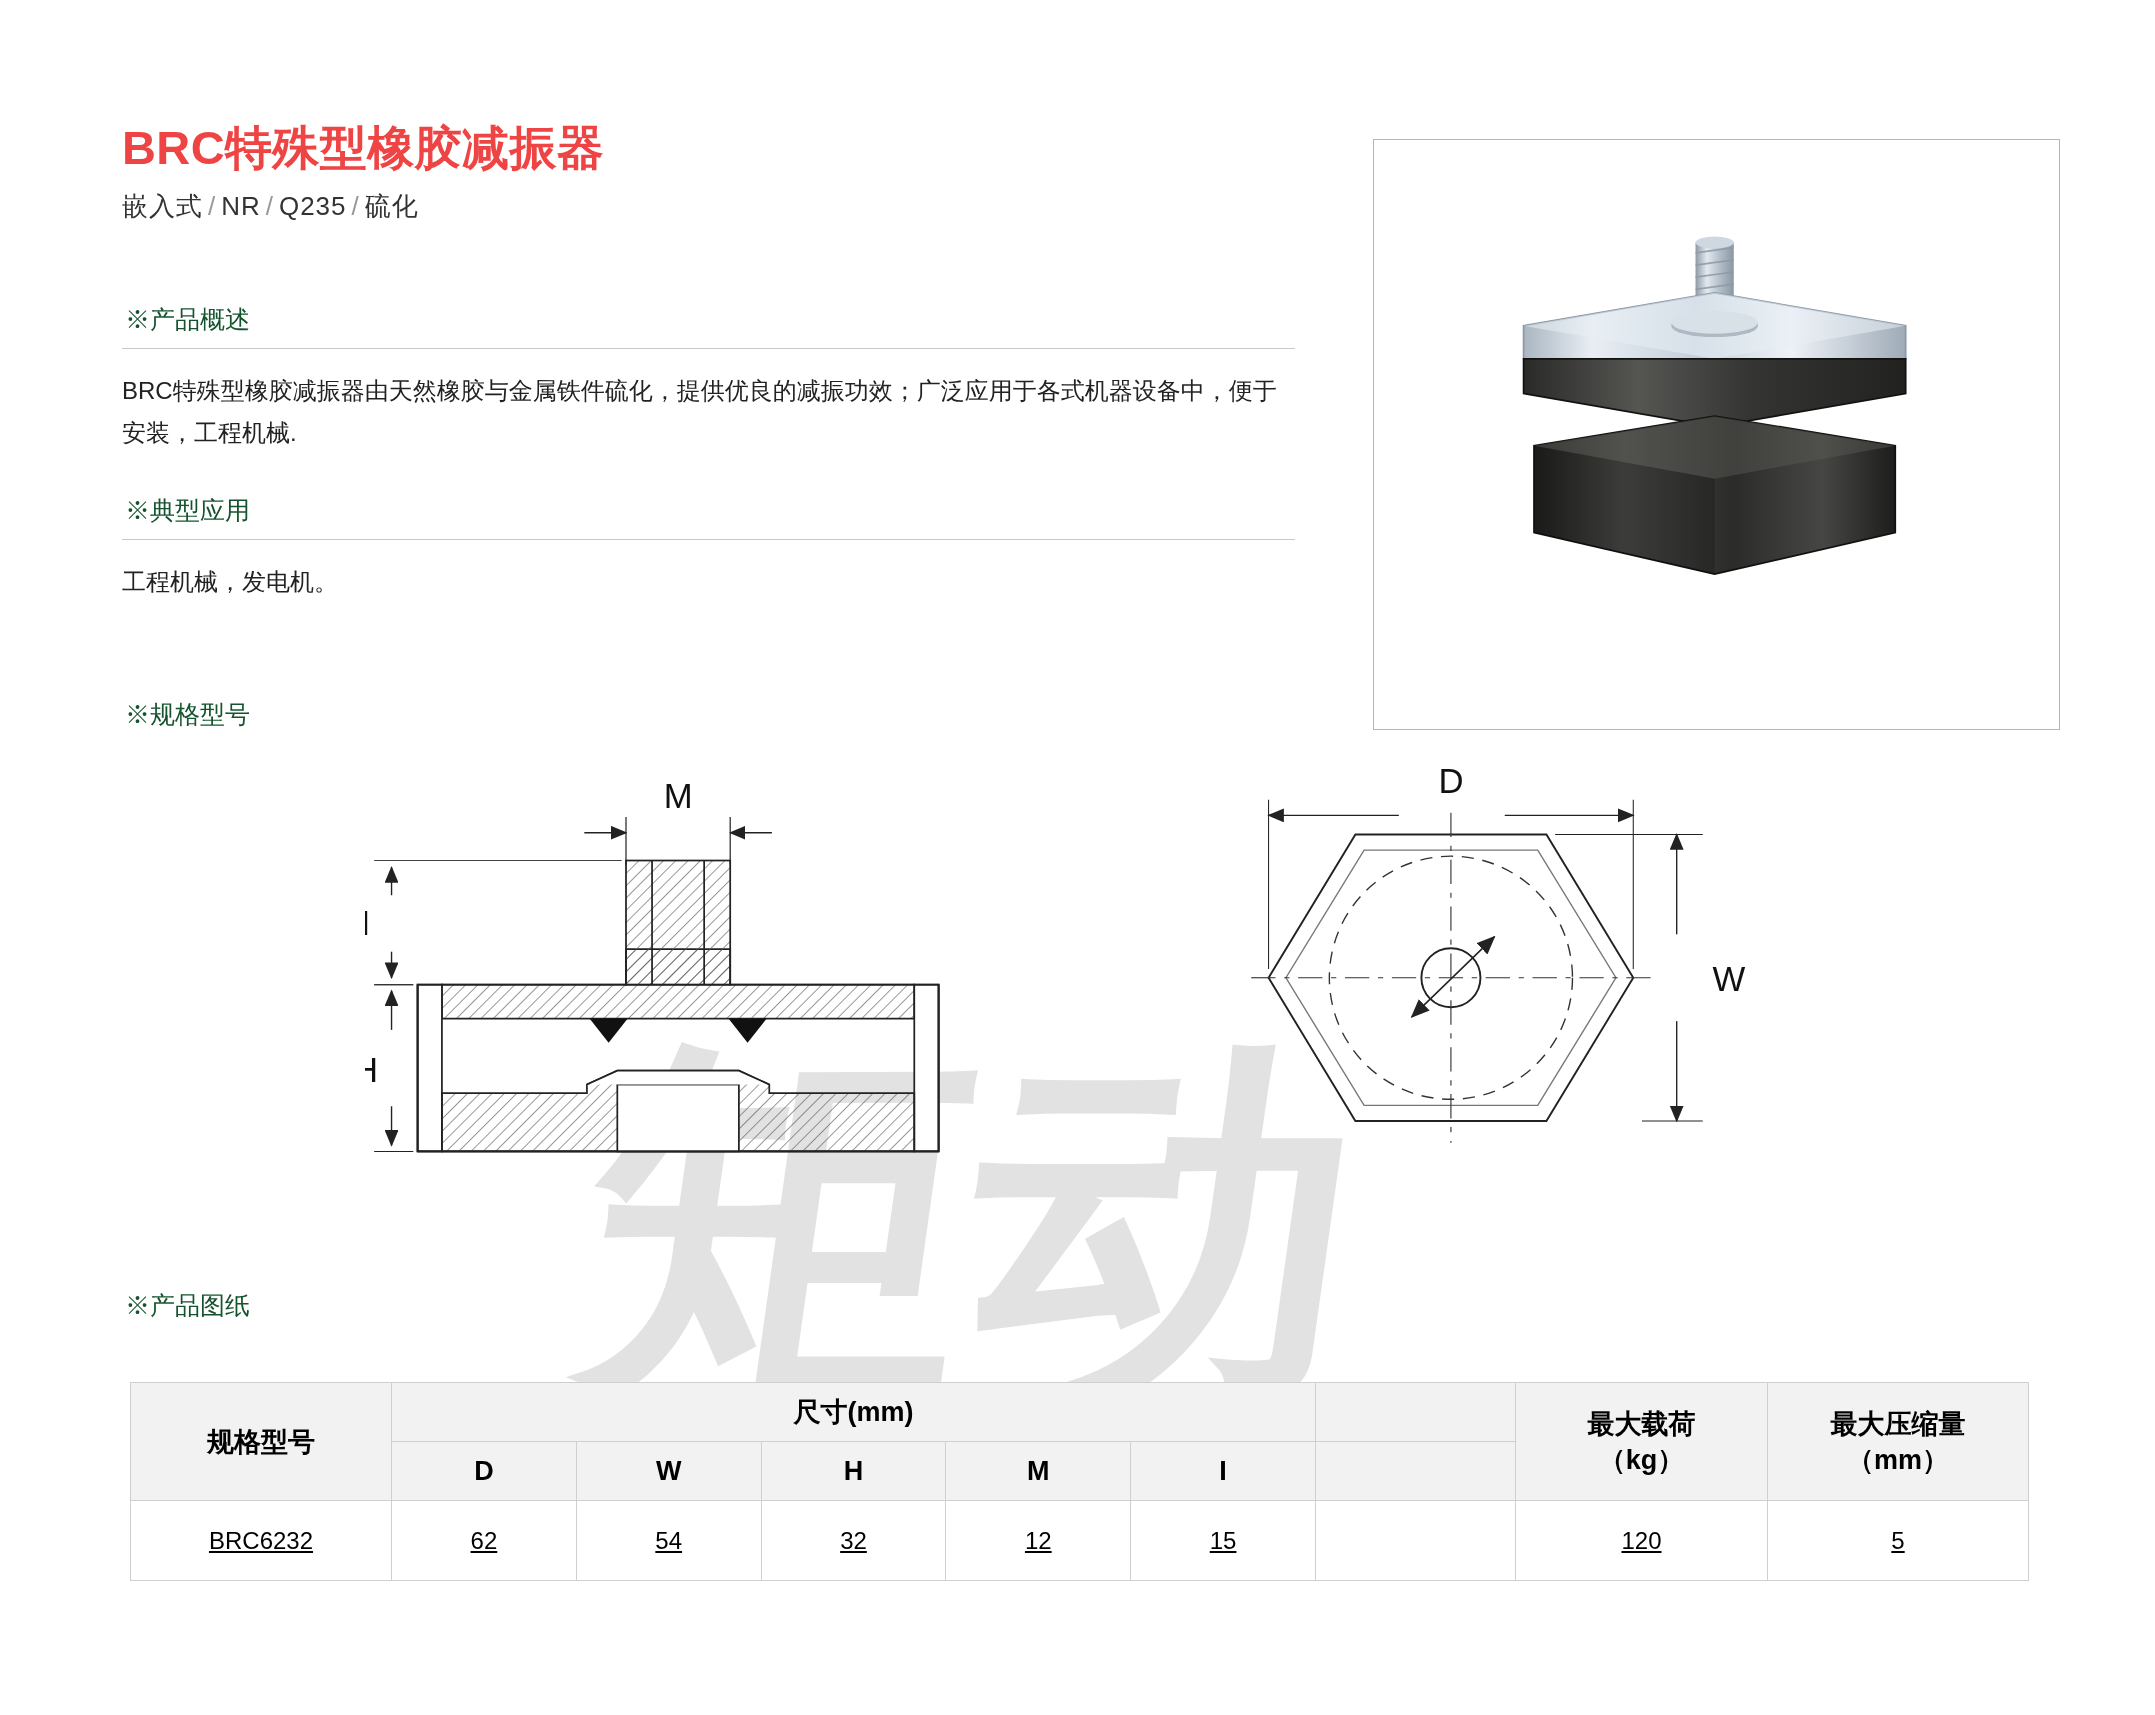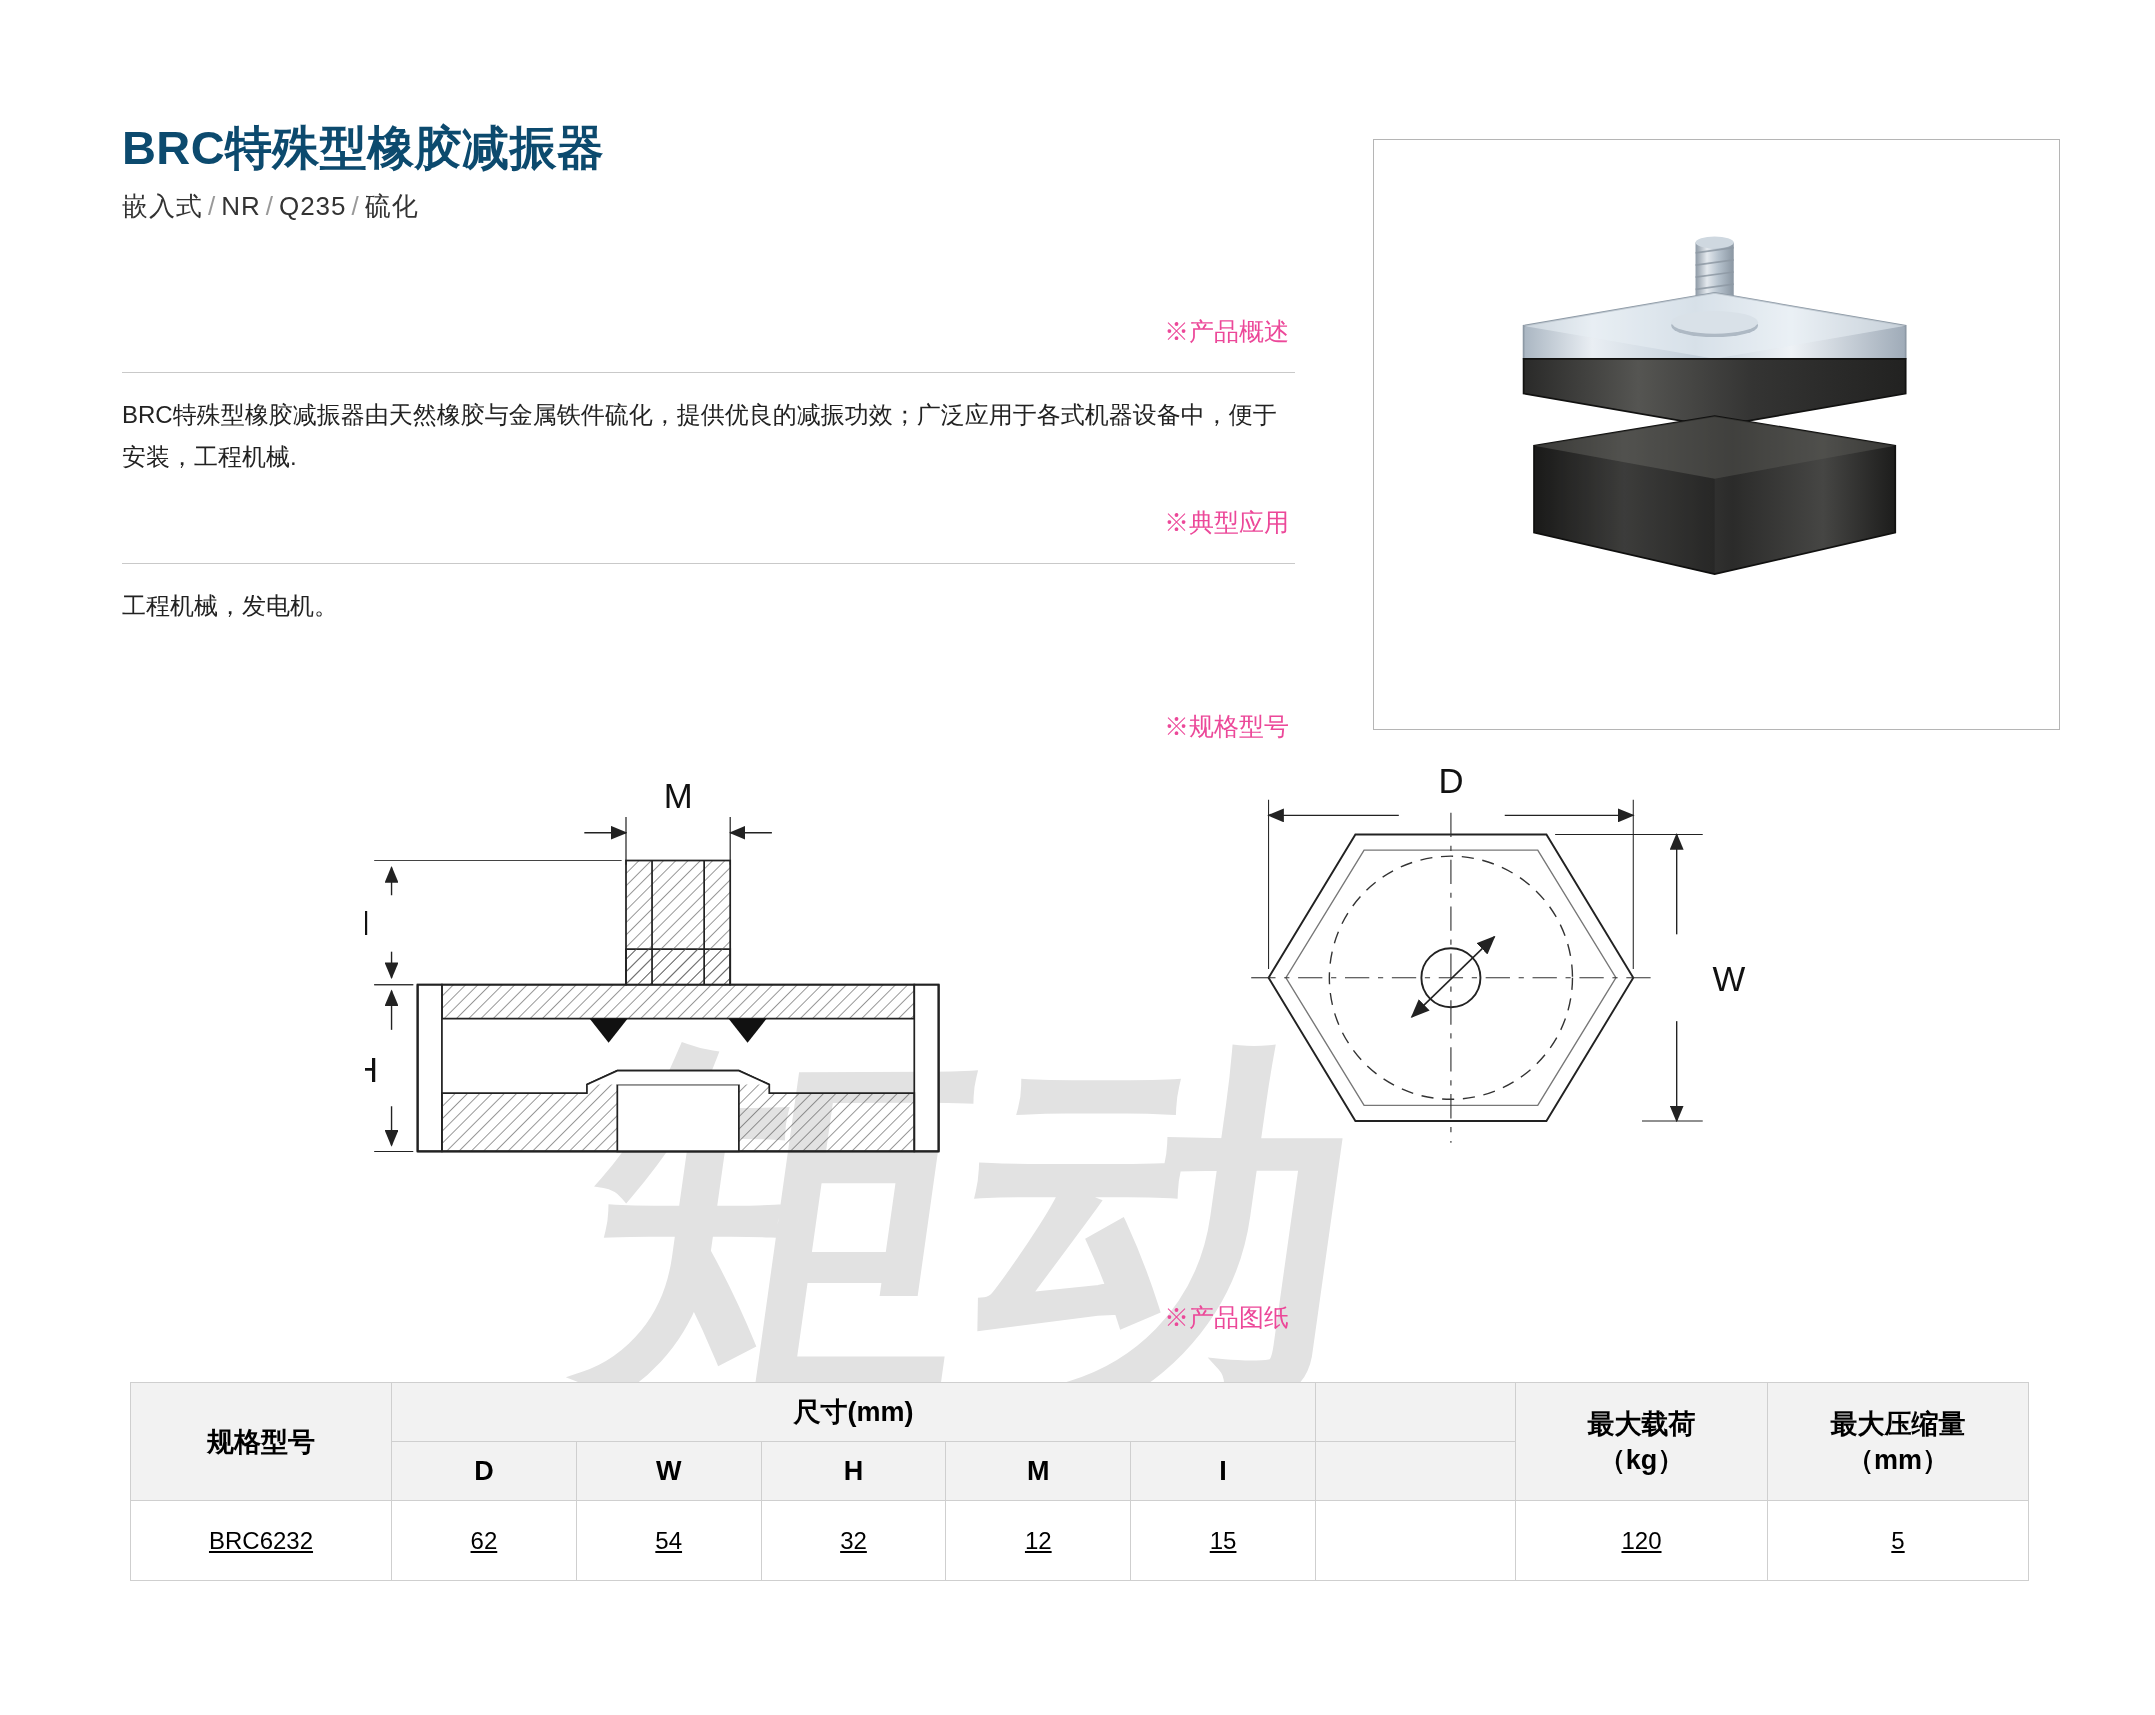--- a/index.html
+++ b/index.html
@@ -34,38 +34,37 @@
     position: absolute;
     left: 122px;
     top: 122px;
     width: 1208px;
     z-index: 3;
   }
   .title {
     font-size: 47px;
     font-weight: bold;
     letter-spacing: 0.4px;
-    color: #0c4a6e;
+    color: #ef4444;
     margin: 0 0 15.6px 0;
     line-height: 1.1;
   }
   .subtitle {
     font-size: 26px;
     color: #333;
     margin: 0;
     letter-spacing: 0.9px;
   }
   .subtitle .sep { color: #999; padding: 0 5.2px; }
 
   .section-head {
     font-size: 25px;
-    color: #ec4899;
-    margin: 15px;
+    color: #14532d;
+    margin: 3px;
     padding-bottom: 8.7px;
-    text-align: right;
   }
   .rule {
     border: none;
     border-top: 0.9px solid #c9c9c9;
     margin: 0 0 21px 0;
     width: 1173px;
   }
   .body-text {
     font-size: 24px;
     line-height: 1.75;

